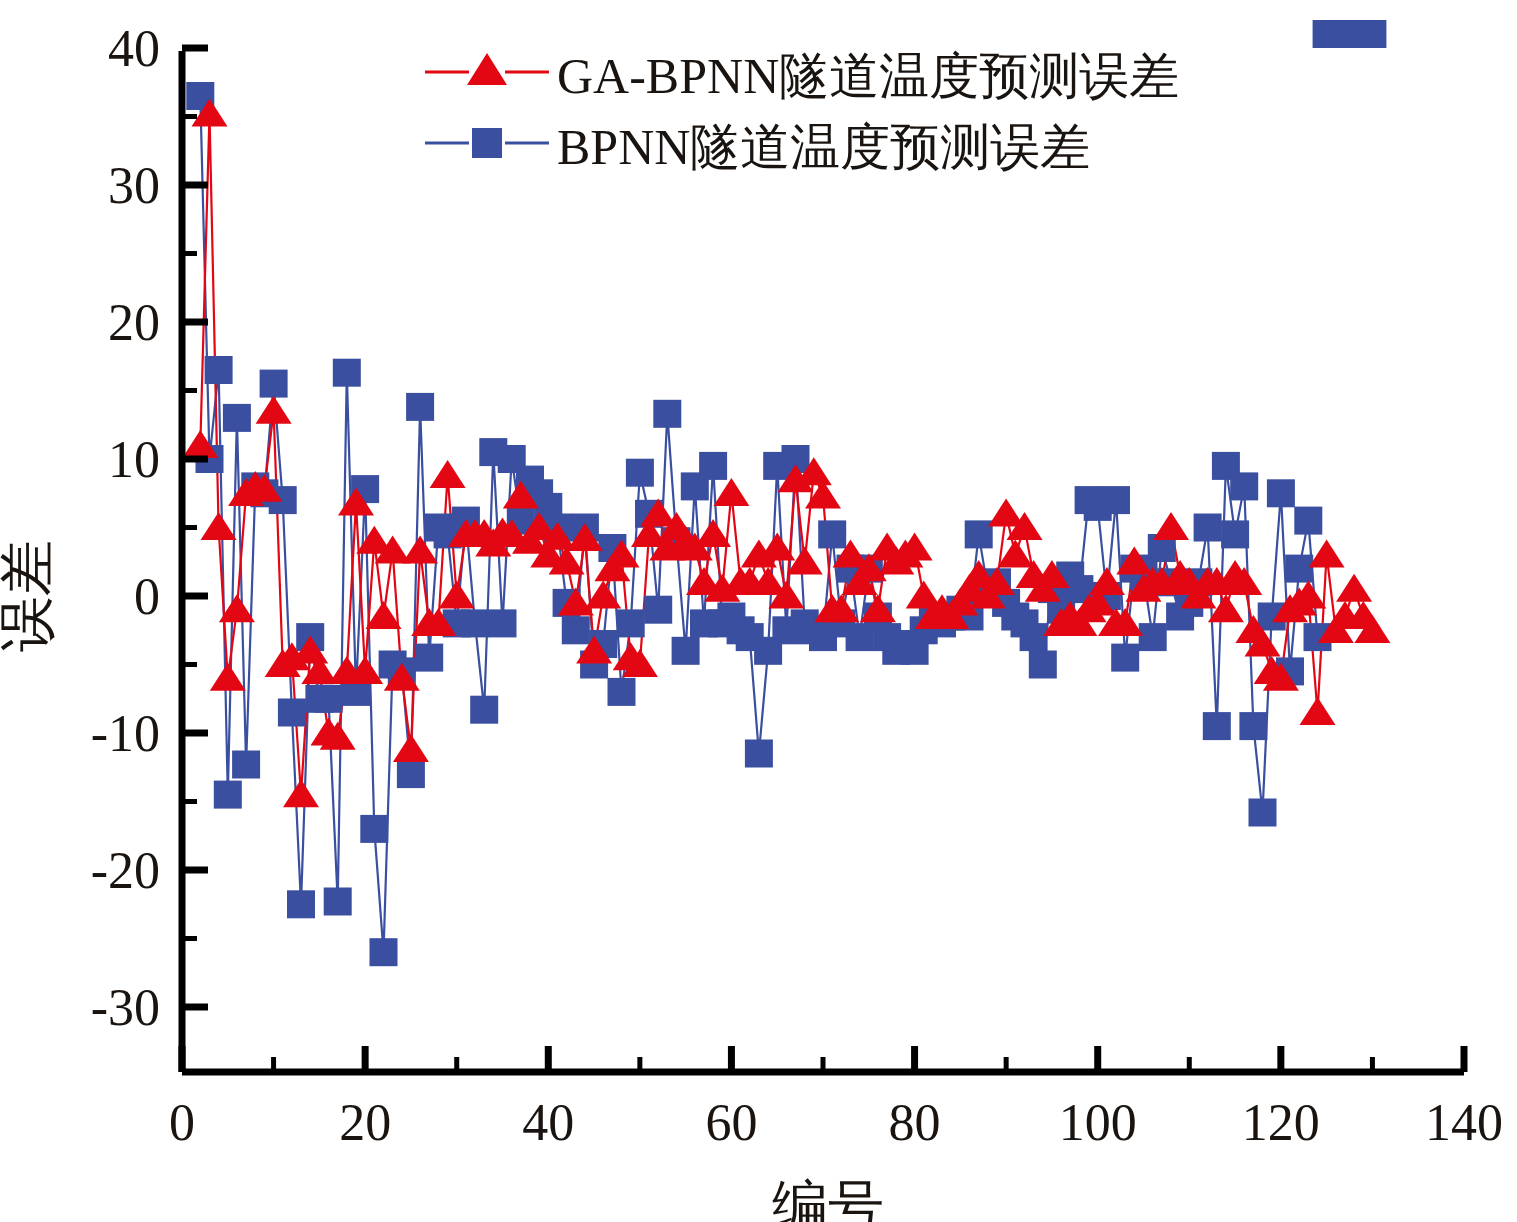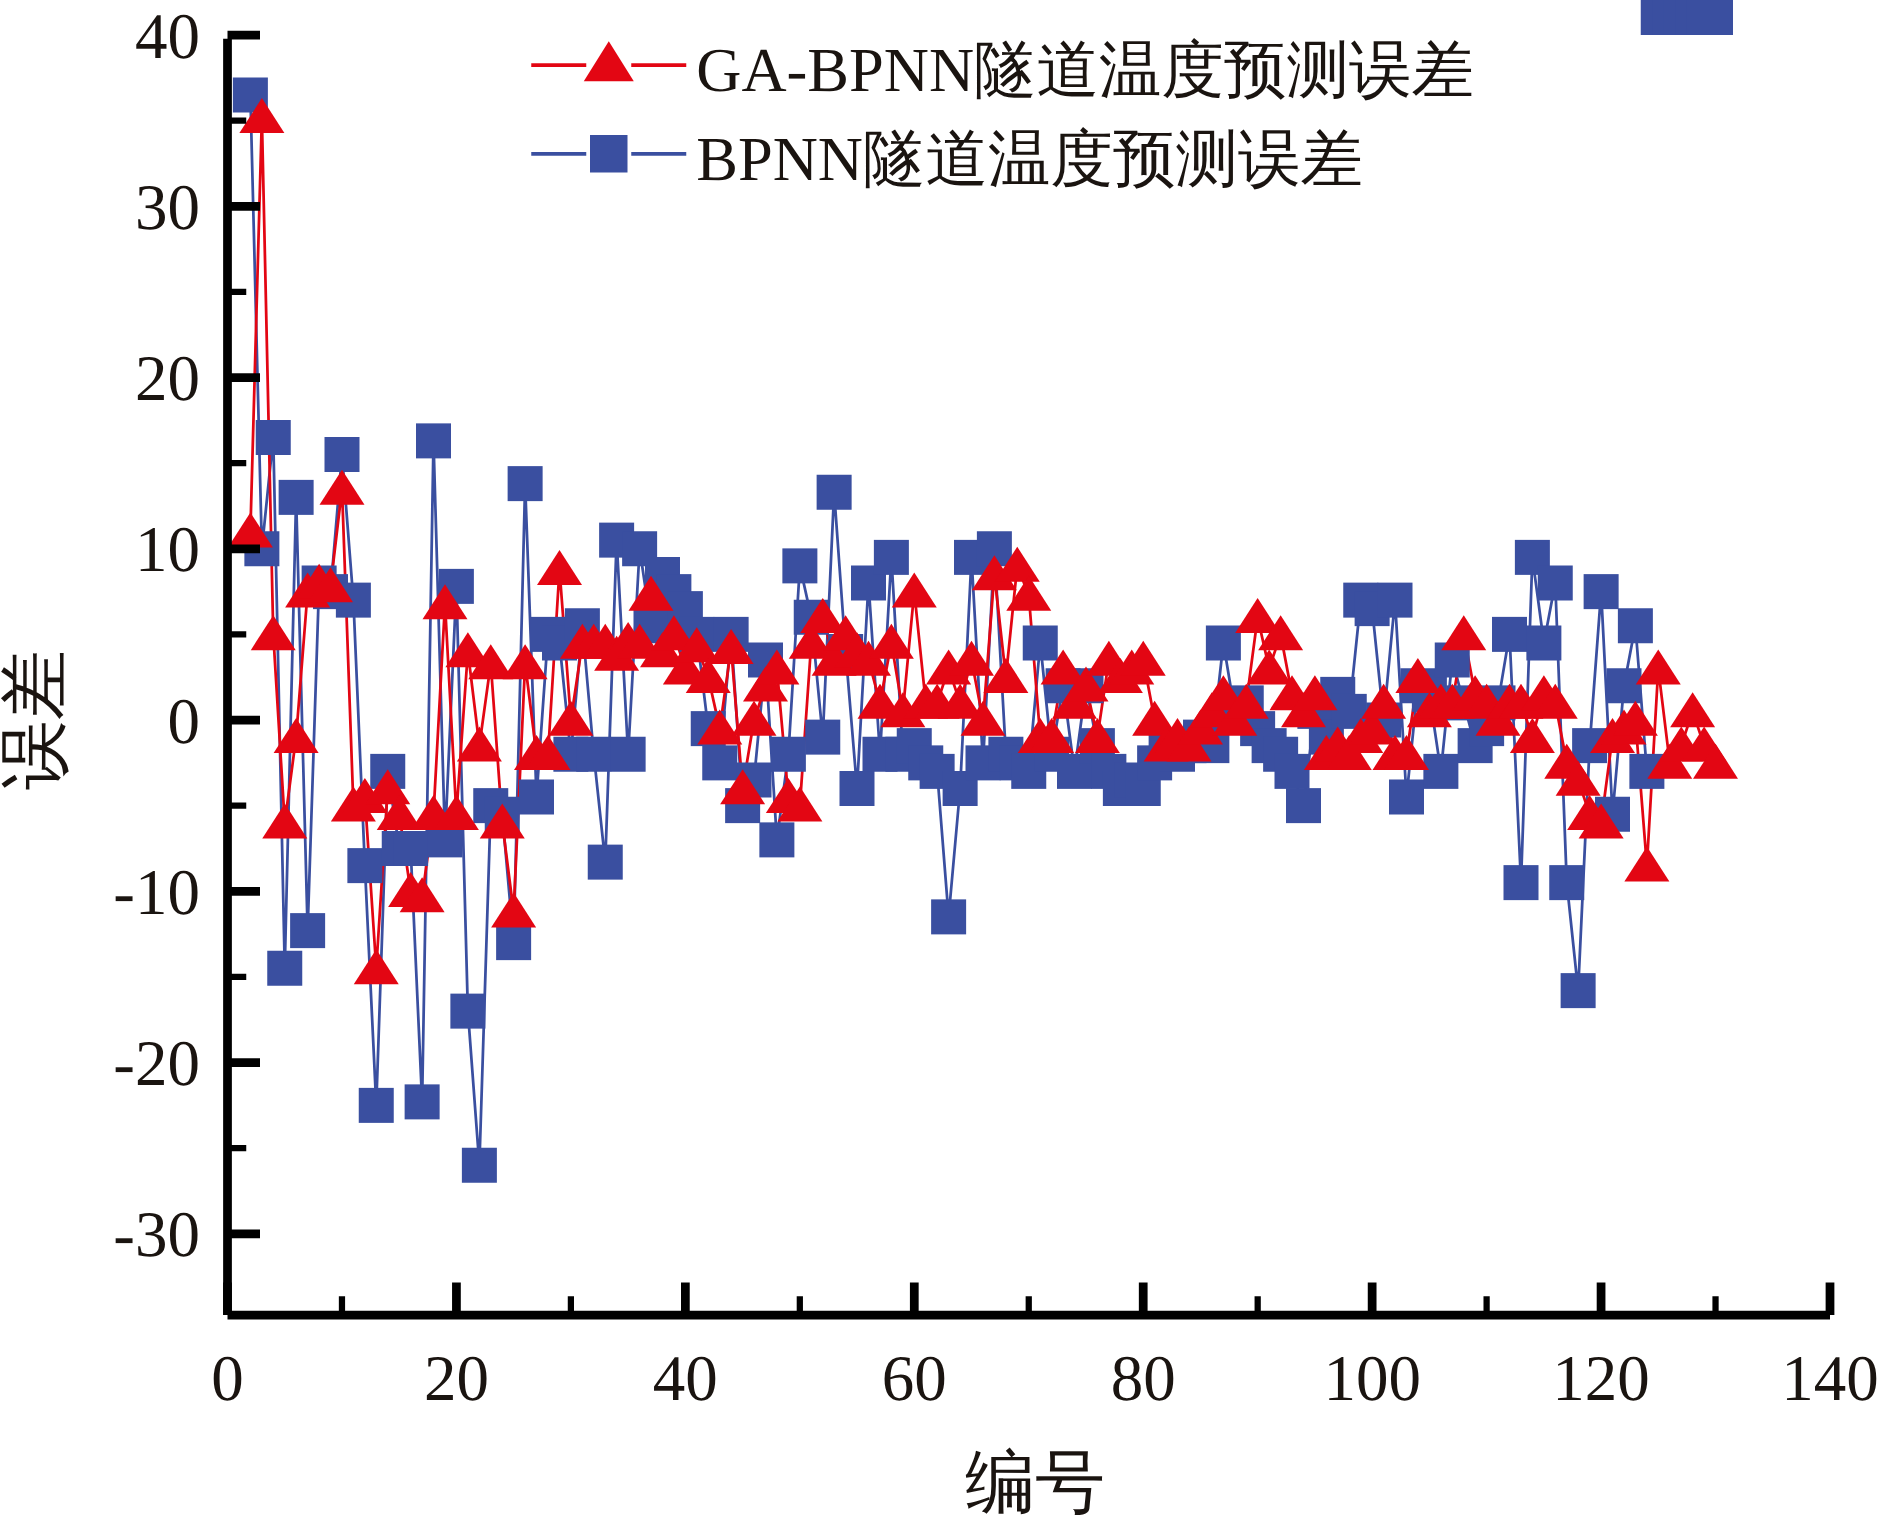--- a/index.html
+++ b/index.html
@@ -1,17 +1,17 @@
 <!DOCTYPE html>
 <html><head>
 <meta charset="utf-8">
 <style>
   html,body{margin:0;padding:0;background:#ffffff;}
   body{width:1517px;height:1222px;font-family:"Liberation Serif",serif;color:#111;overflow:hidden;}
-  #root{position:relative;width:1517px;height:1040px;}
+  #root{position:relative;width:1517px;height:1040px;margin-top:20px;}
   svg{display:block;}
   .tick-label{font-family:"Liberation Serif",serif;font-size:52px;fill:#1a1410;}
   .axis-title{font-family:"Liberation Serif",serif;font-size:56px;fill:#1a1410;}
   .legend-label{font-family:"Liberation Serif",serif;font-size:50px;fill:#1a1410;}
 </style>
 </head>
 <body>
 
 <div id="root">
   <svg id="chart" width="1517" height="1222" viewBox="0 0 1517 1222">

